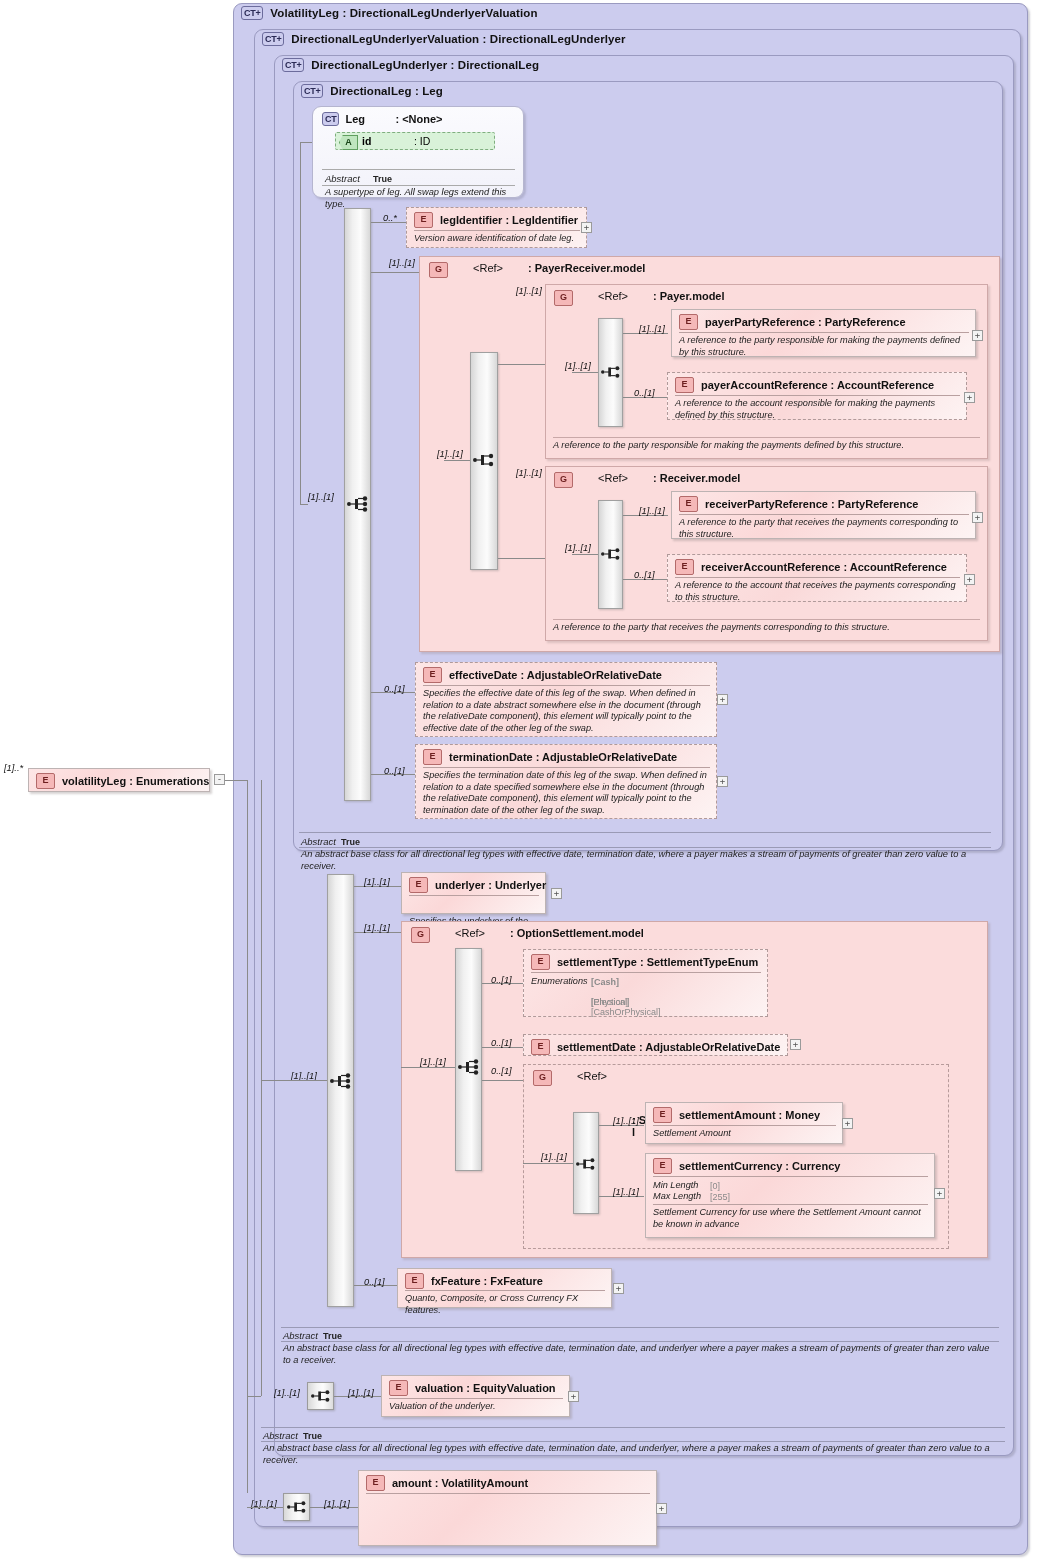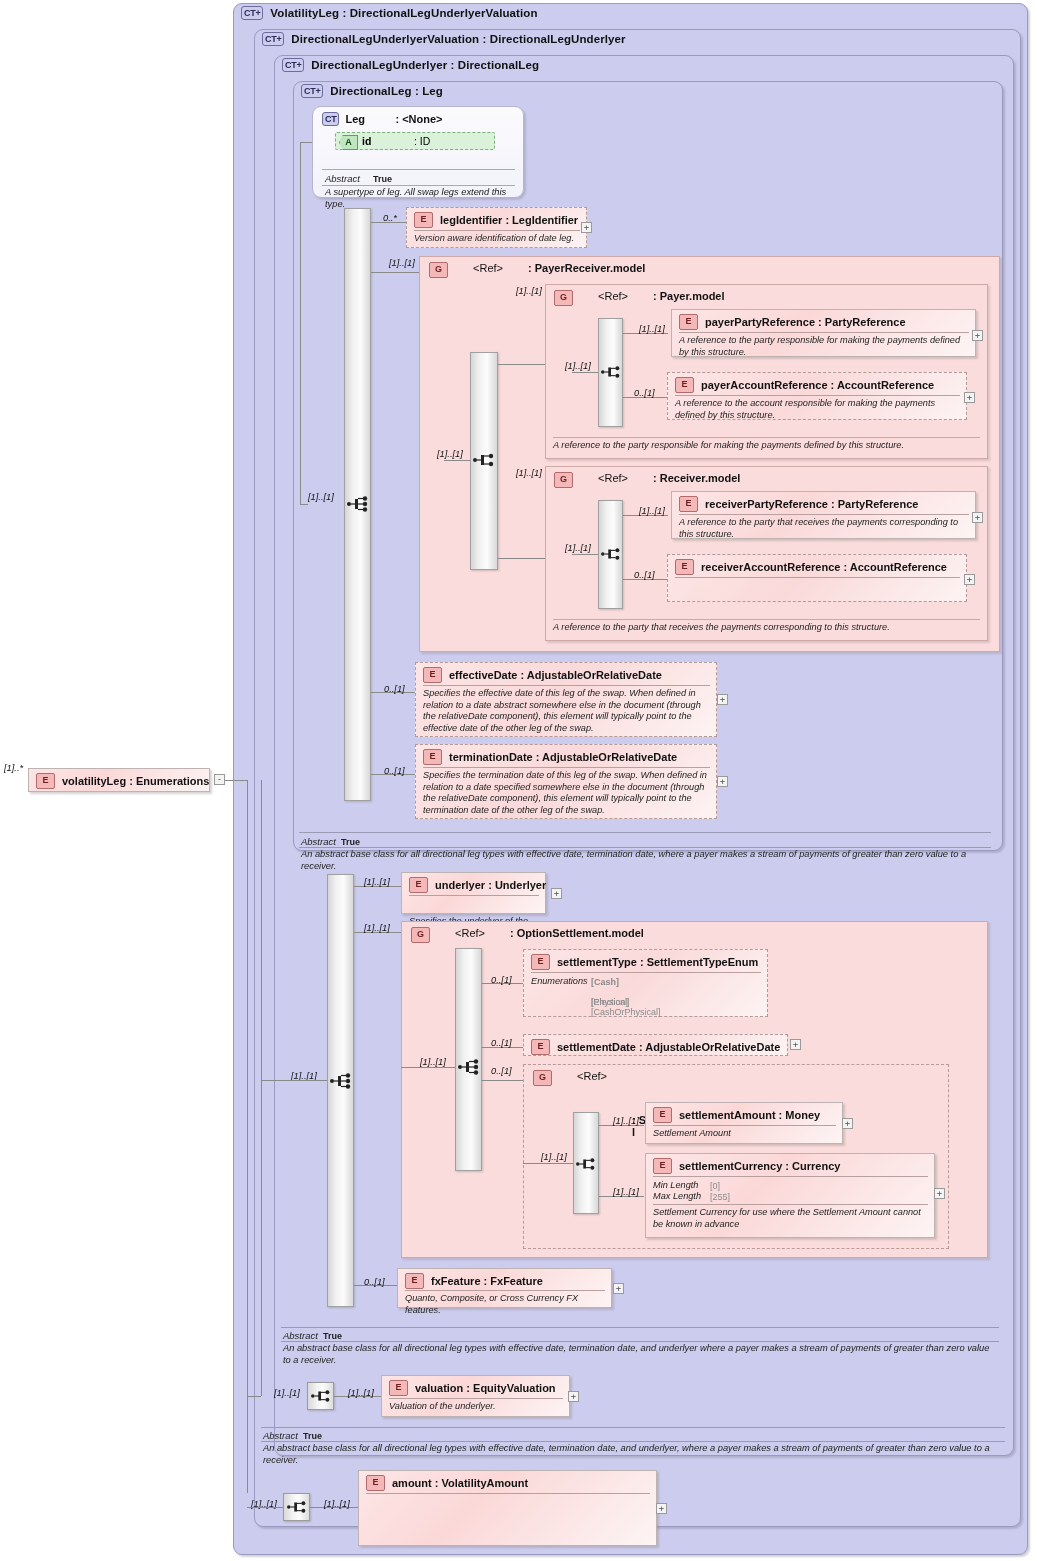--- a/index.html
+++ b/index.html
@@ -345,20 +345,21 @@
   </div>
   <div class="plus" style="left:972px;top:512px;">+</div>
 
   <div class="card" style="left:634px;top:570px;">0..[1]</div>
   <div class="node dashed" style="left:667px;top:554px;width:300px;height:48px;">
     <div class="node-head">
       <span class="e-tag">E</span>
       <span class="node-title">receiverAccountReference : AccountReference</span>
     </div>
     <div class="node-sep" style="top:22px;"></div>
+    <div class="node-doc" style="top:25px;">A reference to the account that receives the payments corresponding to this structure.</div>
   </div>
   <div class="plus" style="left:964px;top:574px;">+</div>
 
   <div class="card" style="left:384px;top:684px;">0..[1]</div>
   <div class="node dashed" style="left:415px;top:662px;width:302px;height:75px;">
     <div class="node-head">
       <span class="e-tag">E</span>
       <span class="node-title">effectiveDate : AdjustableOrRelativeDate</span>
     </div>
     <div class="node-sep" style="top:22px;"></div>

